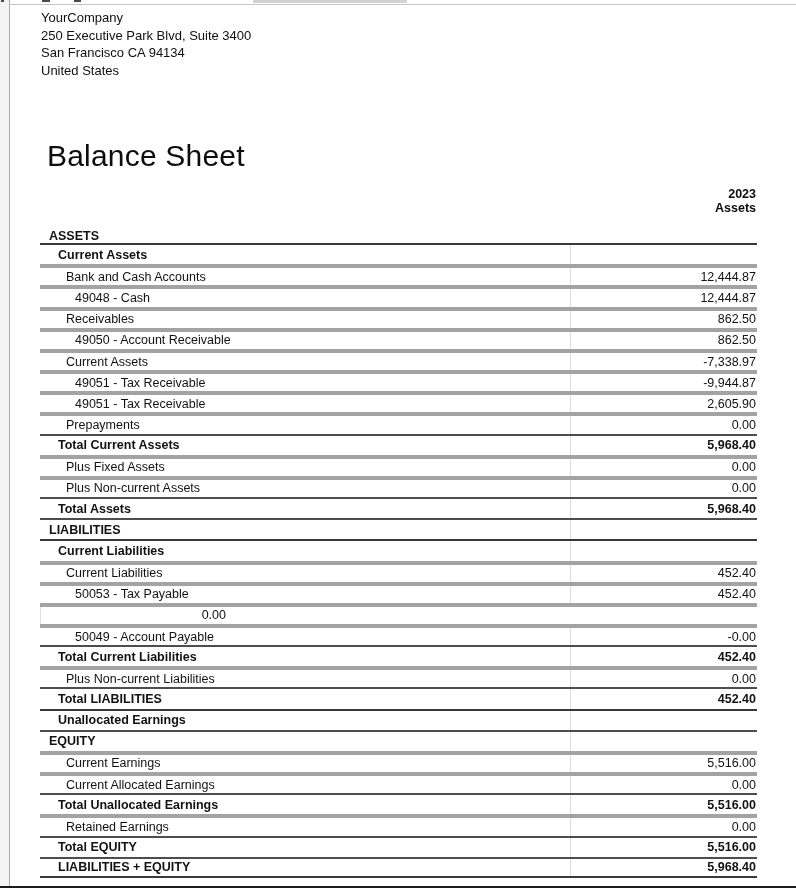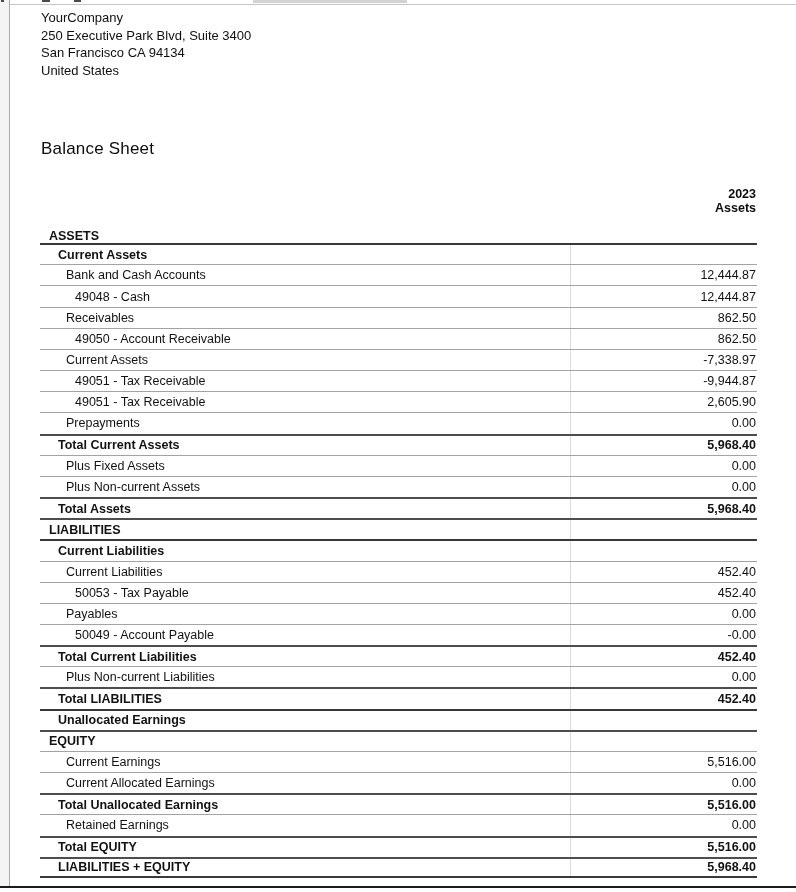--- a/index.html
+++ b/index.html
@@ -27,22 +27,22 @@
     position: absolute; left: 0; top: 886px; width: 796px; height: 2px;
     background: #1c1c1c;
   }
 
   
   .company {
     position: absolute; left: 41px; top: 9px;
     font-size: 13px; line-height: 17.6px; color: #101010;
   }
   .report-title {
-    position: absolute; left: 41px; top: 139px;
-    font-size: 17px; font-weight: 400; color: #0d0d0d; letter-spacing: 0.2px;
+    position: absolute; left: 47px; top: 139px;
+    font-size: 30px; font-weight: 400; color: #0d0d0d; letter-spacing: 0.2px;
   }
   .col-header {
     position: absolute; left: 40px; top: 187px; width: 717px;
     text-align: right; font-size: 12.5px; font-weight: 700; line-height: 14px;
     padding-right: 1px; color: #0d0d0d;
   }
 
   .balance-table {
     position: absolute; left: 40px; top: 222px; width: 717px;
   }
@@ -58,21 +58,21 @@
   .row--subheader  .label { font-weight: 700; padding-left: 18px; }
   .row--item       .label { padding-left: 26px; }
   .row--account    .label { padding-left: 35px; }
   .row--total      .label, .row--total      .value { font-weight: 700; }
   .row--total      .label { padding-left: 18px; }
   .row--grandtotal .label, .row--grandtotal .value { font-weight: 700; }
   .row--grandtotal .label { padding-left: 18px; }
   .row--grandtotal { border-bottom: 2.5px solid #3a3a3a; }
 
   .bt-none  { border-top: none; align-items: flex-end; }
-  .bt-light { border-top: 1px solid #a3a3a3; }
+  .bt-light { border-top: 4px solid #a3a3a3; }
   .bt-dark  { border-top: 2px solid #4d4d4d; }
   .bt-thick { border-top: 2.5px solid #383838; }
 </style>
 </head>
 <body>
 
 <div class="left-gutter"></div>
 <div class="edge-speck speck-a"></div>
 <div class="edge-speck speck-b"></div>
 <div class="edge-speck speck-c"></div>
@@ -178,21 +178,20 @@
     <span class="cell label">Current Liabilities</span>
     <span class="cell value">452.40</span>
   </div>
 
   <div class="row row--account bt-light">
     <span class="cell label">50053 - Tax Payable</span>
     <span class="cell value">452.40</span>
   </div>
 
   <div class="row row--item bt-light">
-    <span class="cell label">Payables</span>
     <span class="cell value">0.00</span>
   </div>
 
   <div class="row row--account bt-light">
     <span class="cell label">50049 - Account Payable</span>
     <span class="cell value">-0.00</span>
   </div>
 
   <div class="row row--total bt-dark">
     <span class="cell label">Total Current Liabilities</span>

